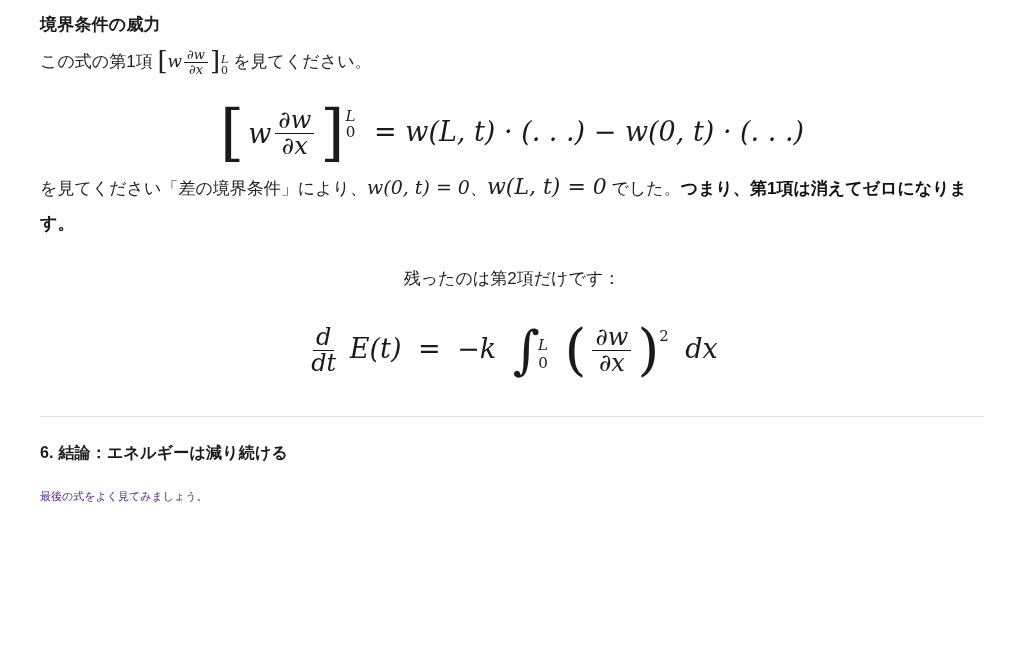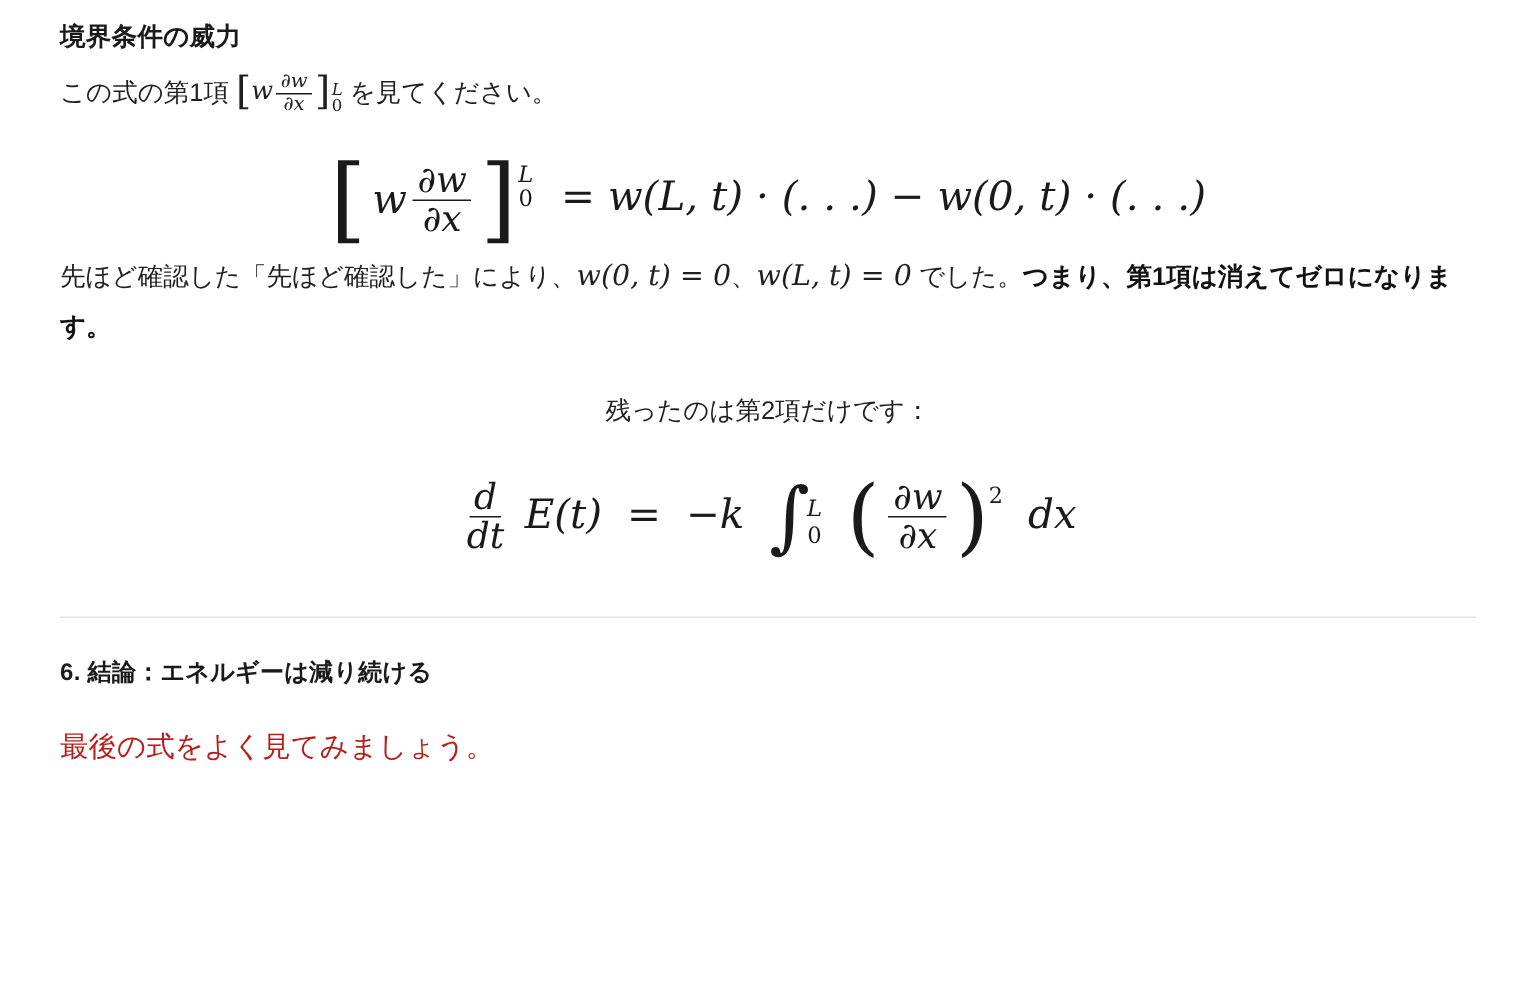--- a/index.html
+++ b/index.html
@@ -191,24 +191,24 @@
 
   .heading-section {
     font-size: 16px;
     font-weight: bold;
     color: #1a1a1a;
     margin: 26px 0 0 0;
     letter-spacing: 0.2px;
   }
 
   .para-faded {
-    font-size: 19px;
+    font-size: 11px;
     line-height: 1.85;
     margin: 22px 0 4px 0;
-    color: #b91c1c;
+    color: #4c1d95;
   }
 </style>
 </head>
 <body>
 
 <div class="page">
 
   <h3 class="heading-sub">境界条件の威力</h3>
 
   <p class="para">
@@ -240,21 +240,21 @@
       <span class="btrail">]</span>
       <span class="scripts mi">
         <span class="up">L</span>
         <span class="dn math">0</span>
       </span>
     </span>
     <span class="mi" style="margin-left:10px;">= w(L, t) · (. . .) − w(0, t) · (. . .)</span>
   </div>
 
   <p class="para">
-    <span>先ほど確認した「先ほど確認した」により、</span><span class="mi" style="font-size:19px;">w(0, t) = 0</span><span>、</span><span class="mi" style="font-size:19px;">w(L, t) = 0</span><span> でした。</span><span class="bold-run">つまり、第1項は消えてゼロになります。</span>
+    <span>を見てください「差の境界条件」により、</span><span class="mi" style="font-size:19px;">w(0, t) = 0</span><span>、</span><span class="mi" style="font-size:22px;">w(L, t) = 0</span><span> でした。</span><span class="bold-run">つまり、第1項は消えてゼロになります。</span>
   </p>
 
   <p class="para tight">残ったのは第2項だけです：</p>
 
   <div class="display-eq eq2">
     <span class="frac mi" style="font-size:24px;">
       <span class="num">d</span>
       <span class="den">dt</span>
     </span>
     <span class="mi">E(t)</span>

